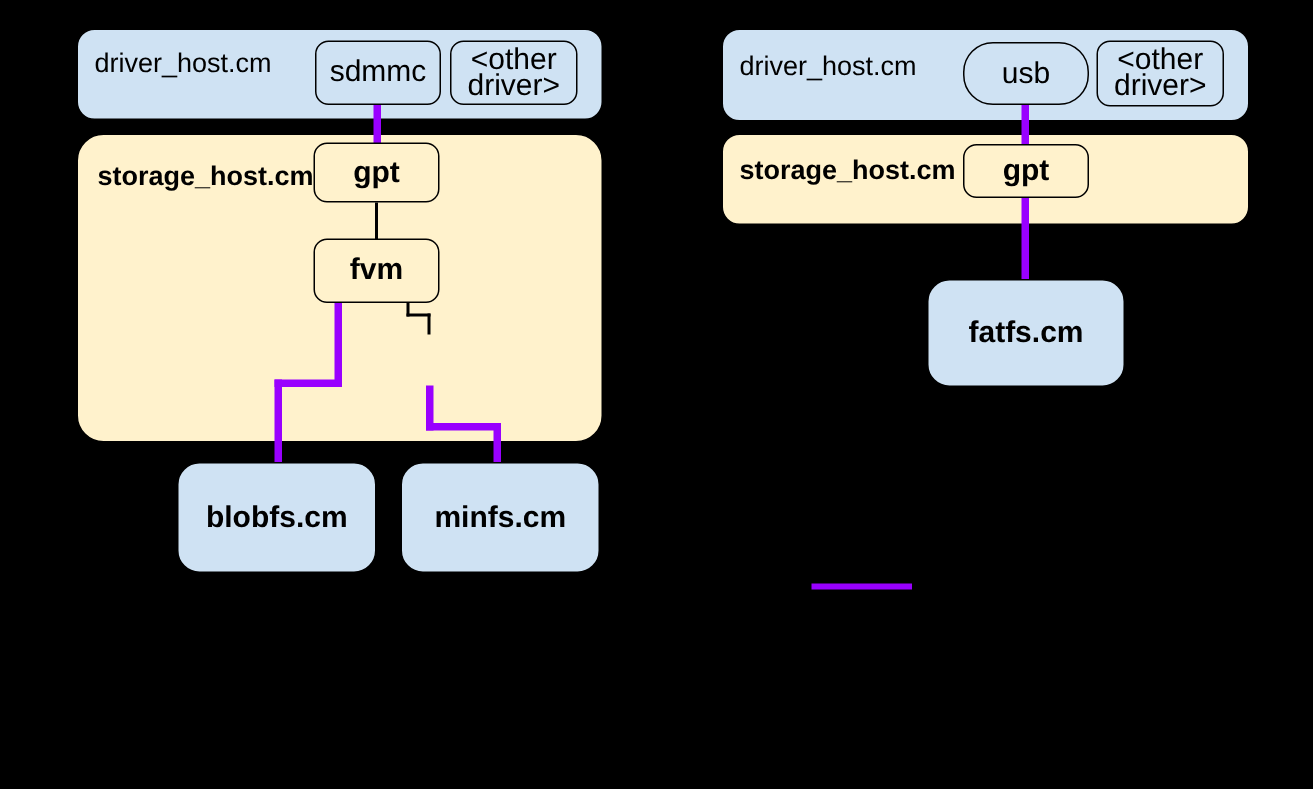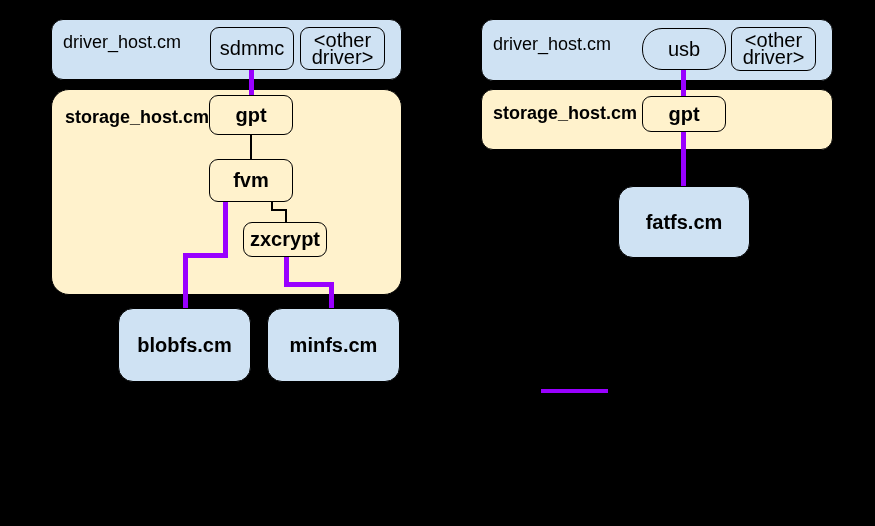--- a/index.html
+++ b/index.html
@@ -131,23 +131,20 @@
   <div class="abs node host-fill" id="l-other">
     <span class="node-label">&lt;other
 driver&gt;</span>
   </div>
   <div class="abs node storage-fill" id="l-gpt">
     <span class="node-label">gpt</span>
   </div>
   <div class="abs node storage-fill" id="l-fvm">
     <span class="node-label">fvm</span>
   </div>
-  <div class="abs node storage-fill" id="l-zxcrypt">
-    <span class="node-label">zxcrypt</span>
-  </div>
   <div class="abs fs-node" id="l-minfs">
     <span class="fs-label">minfs.cm</span>
   </div>
   <div class="abs fs-node" id="l-blobfs">
     <span class="fs-label">blobfs.cm</span>
   </div>
 
   <div class="abs container-box host-fill" id="r-driver">
     <span class="container-label">driver_host.cm</span>
   </div>

